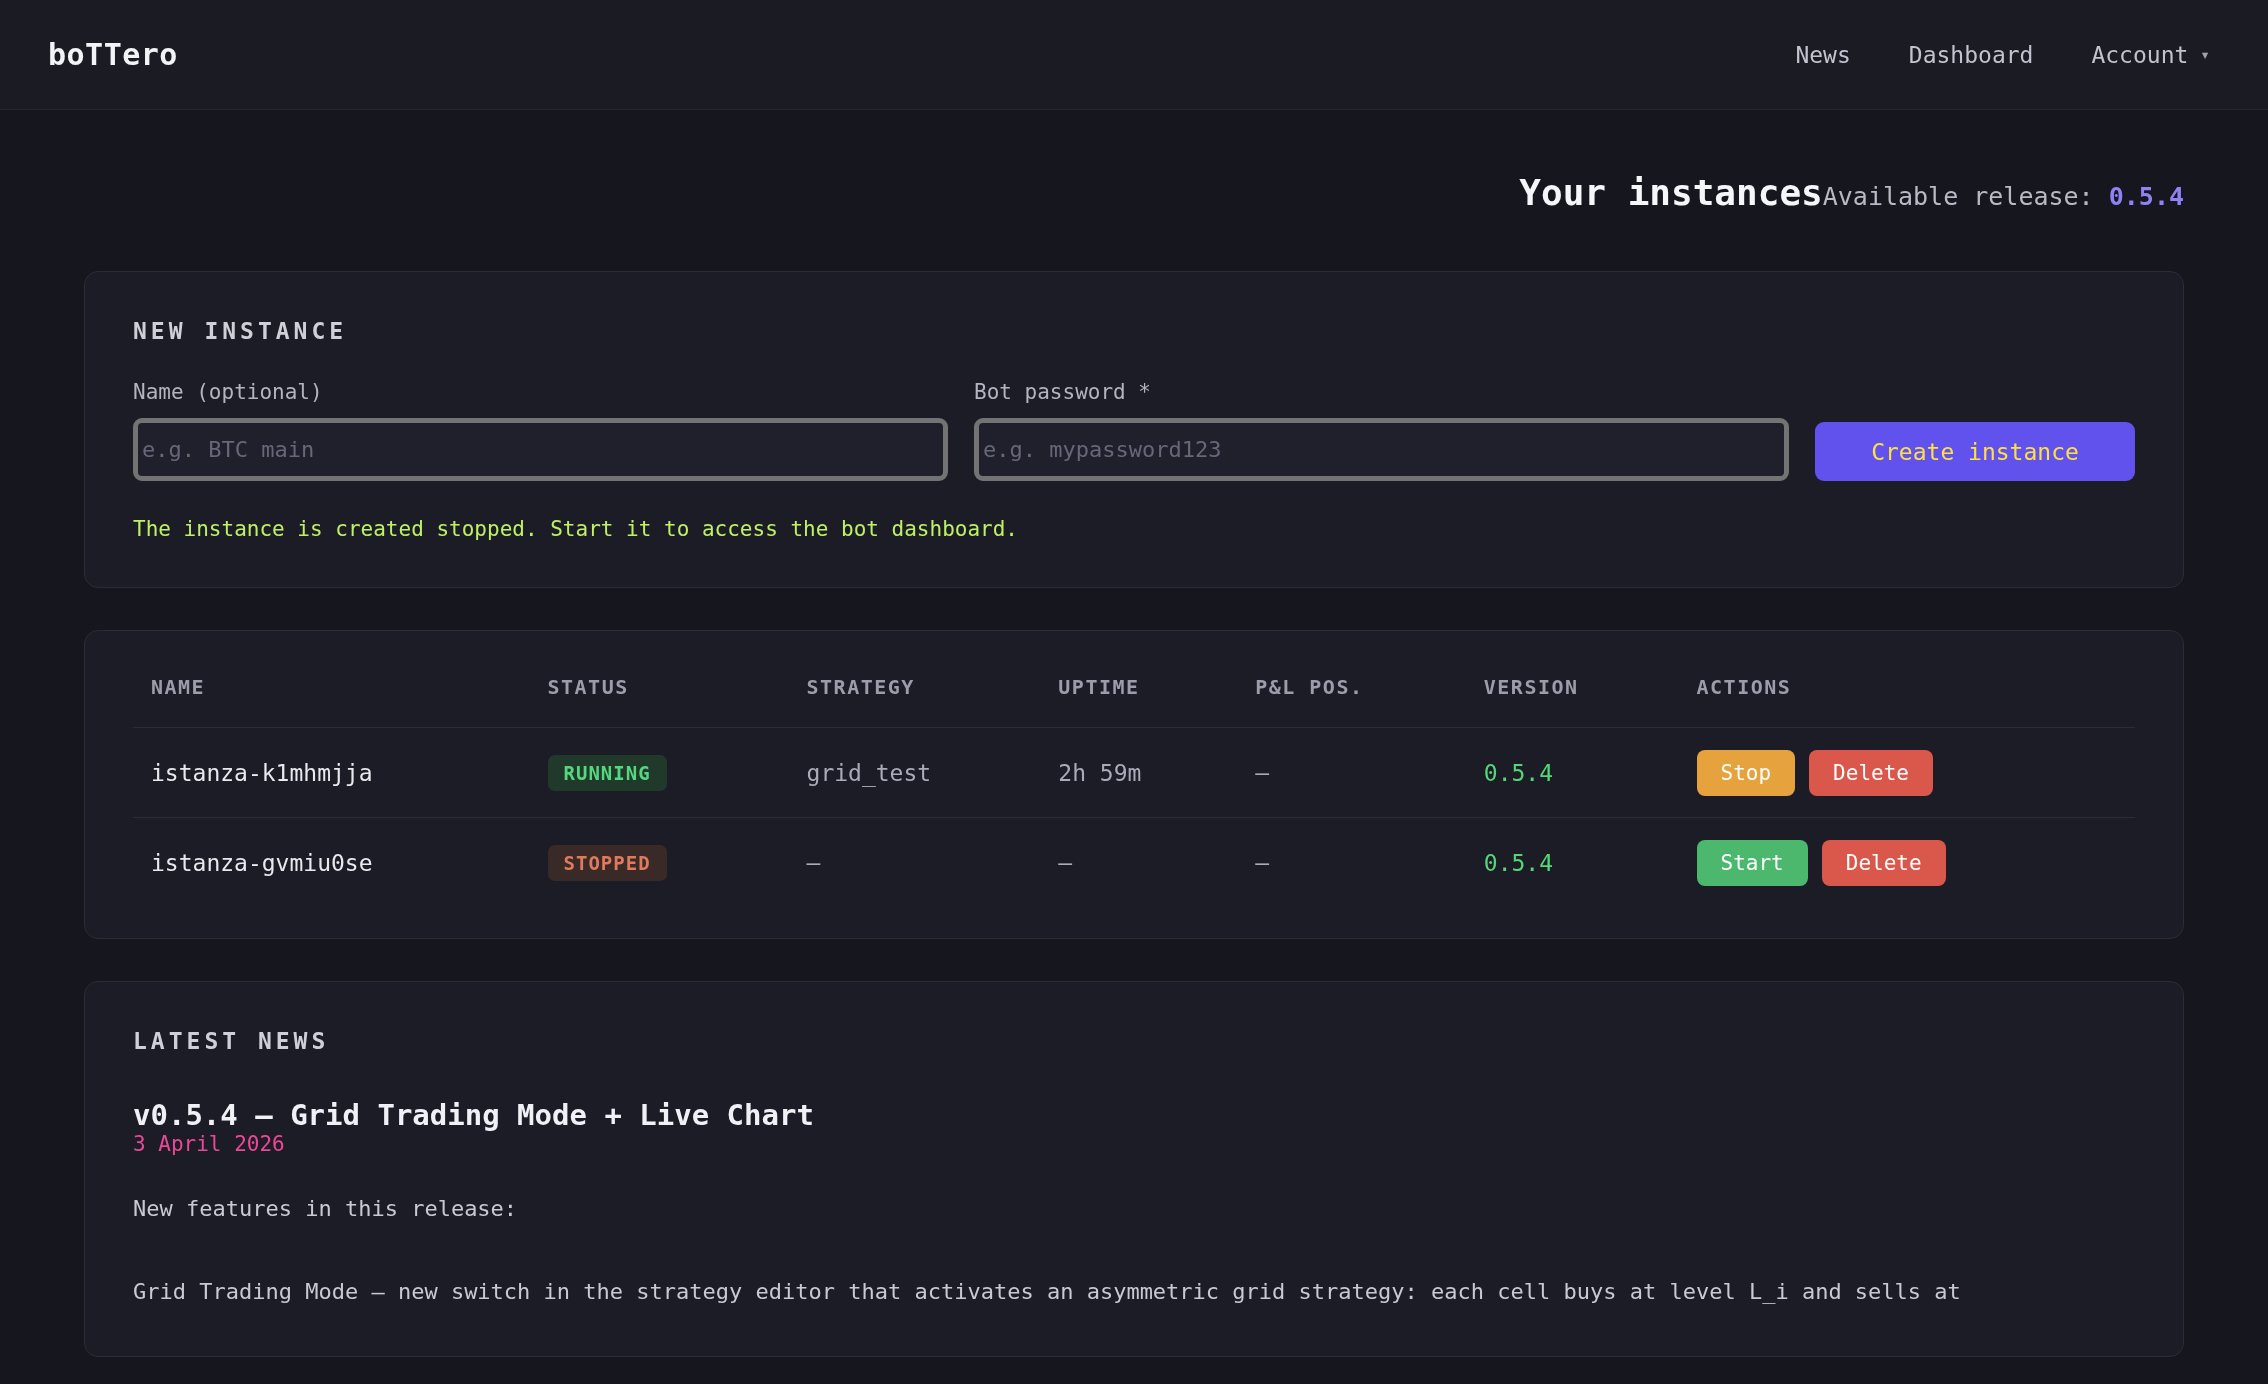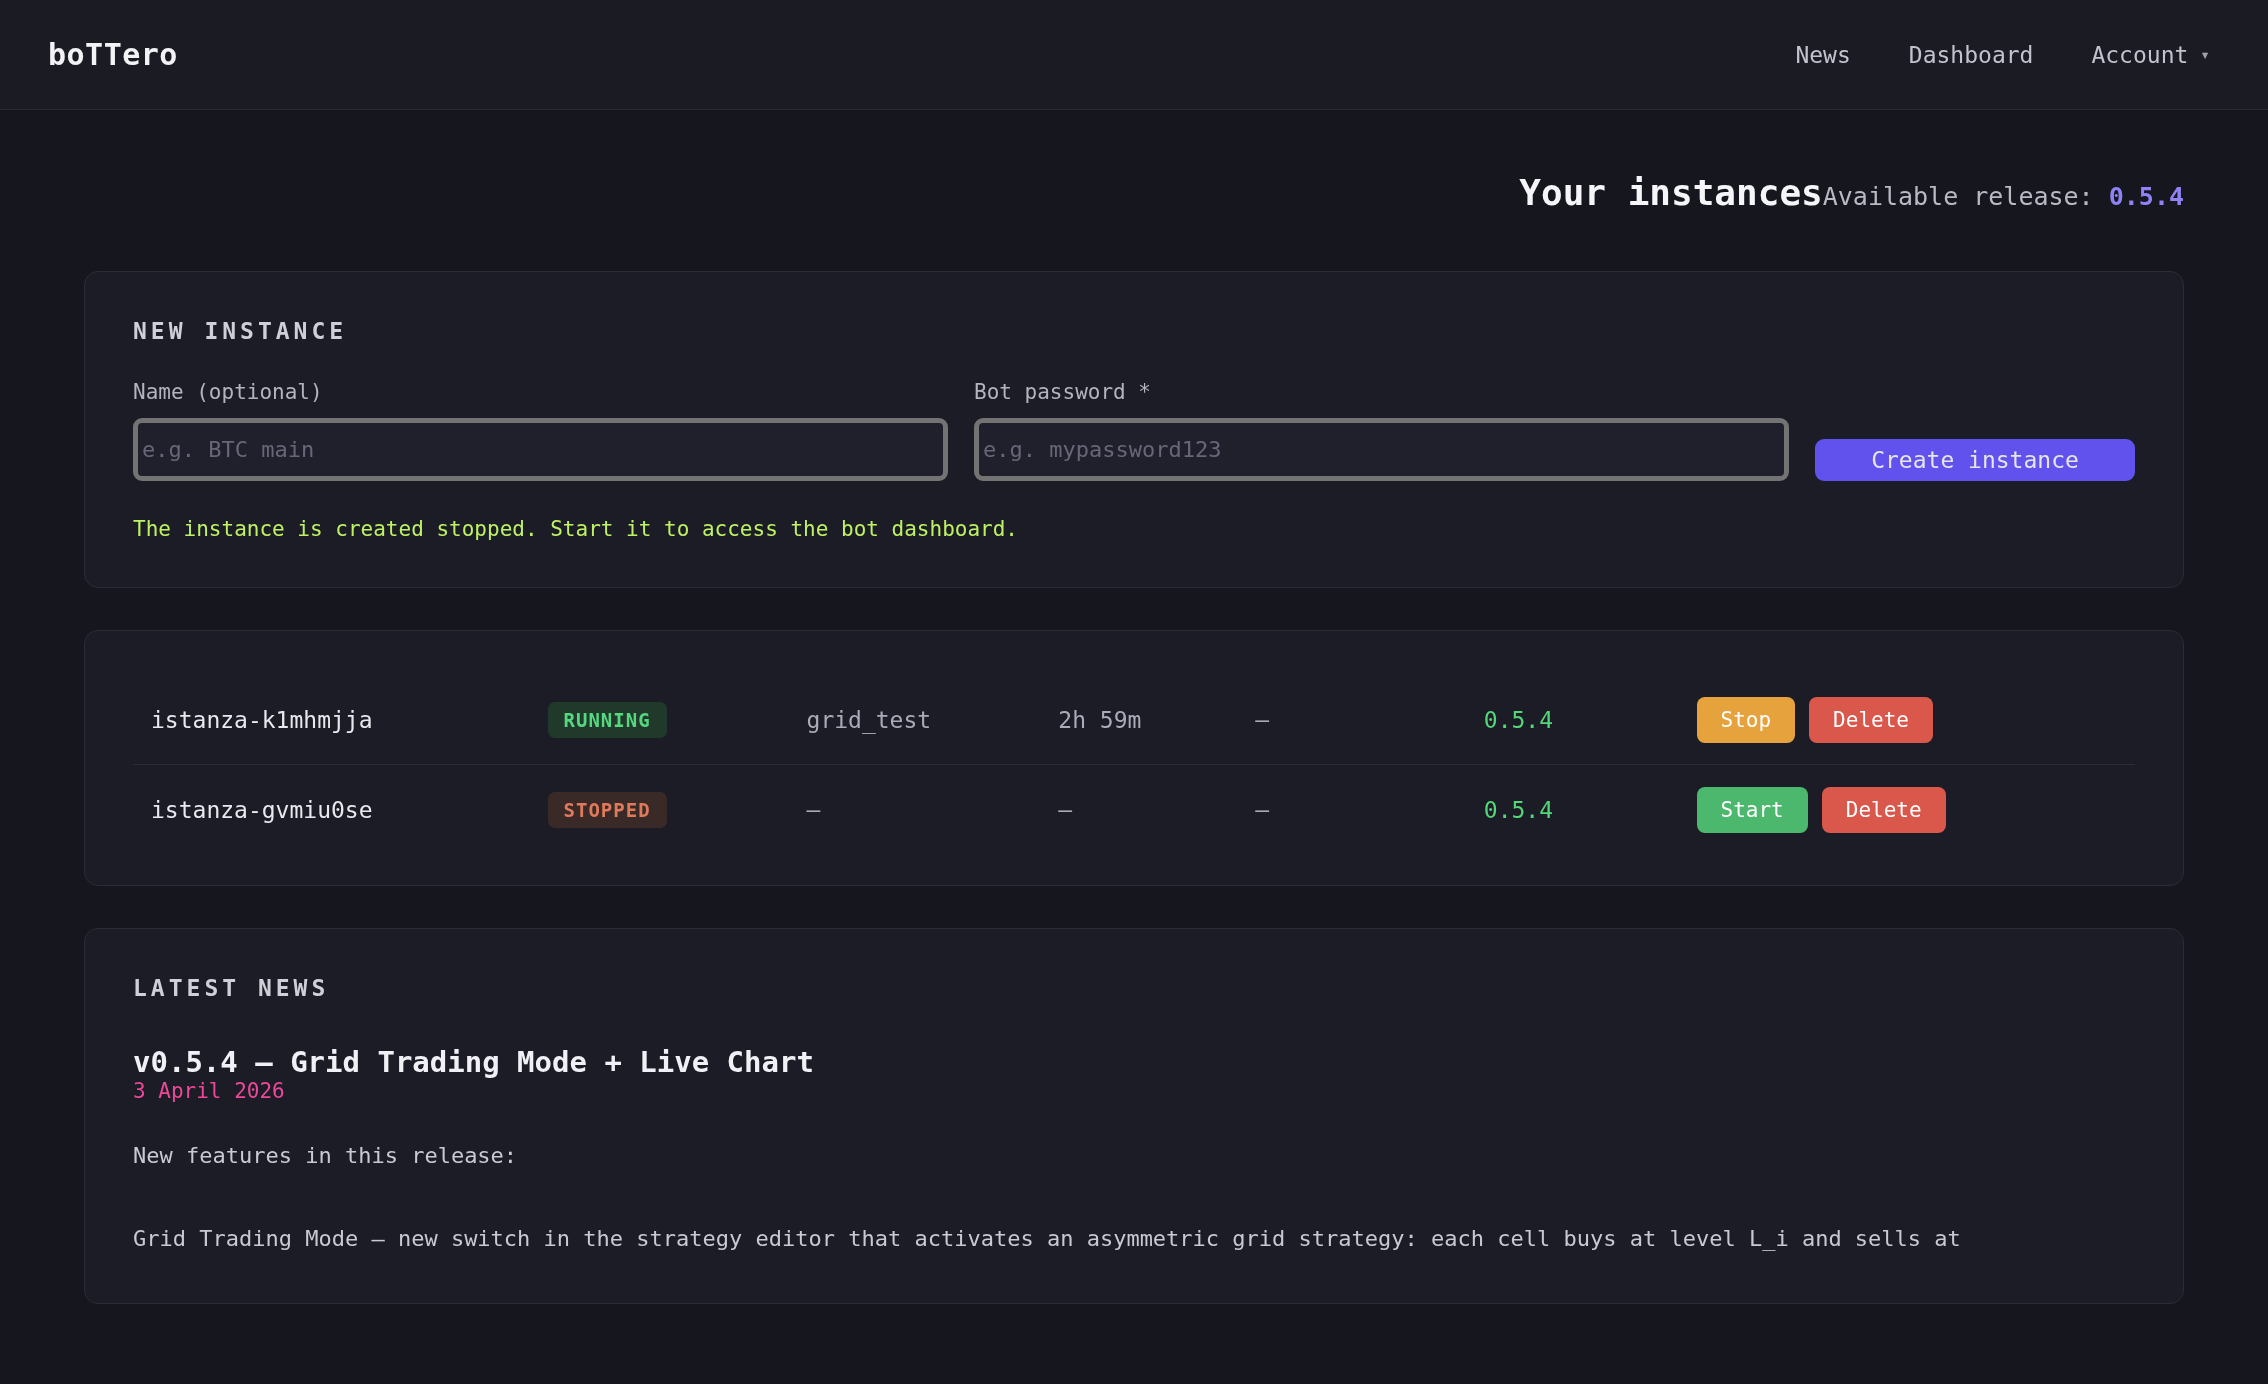--- a/index.html
+++ b/index.html
@@ -97,27 +97,27 @@
     border-radius: 9px;
     padding: 0 4px;
     color: #e8e8ee;
     font-size: 22px;
     font-family: inherit;
     outline: none;
     width: 100%;
   }
   .text-input::placeholder { color: #67677a; }
   .btn-primary {
-    height: 42px;
+    height: 59px;
     width: 320px;
     flex: 0 0 320px;
     background: #6152ee;
     border: none;
     border-radius: 9px;
-    color: #e5e5e5;
+    color: #fde047;
     font-size: 23px;
     font-family: inherit;
     cursor: pointer;
   }
   .form-helper {
     margin-top: 36px;
     font-size: 21px;
     color: #bef264;
   }
 
@@ -231,20 +231,29 @@
       <div class="field">
         <label class="field-label">Bot password *</label>
         <input class="text-input" type="text" placeholder="e.g. mypassword123" style="">
       </div>
       <button class="btn-primary">Create instance</button>
     </div>
     <p class="form-helper">The instance is created stopped. Start it to access the bot dashboard.</p>
   </section>
 
   <section class="card table-card">
+    <div class="tbl-grid tbl-head">
+      <span class="th">NAME</span>
+      <span class="th">STATUS</span>
+      <span class="th">STRATEGY</span>
+      <span class="th">UPTIME</span>
+      <span class="th">P&amp;L POS.</span>
+      <span class="th">VERSION</span>
+      <span class="th">ACTIONS</span>
+    </div>
 
     <div class="tbl-grid tbl-row">
       <span class="cell-name">istanza-k1mhmjja</span>
       <span>
         <span class="badge badge-running">RUNNING</span>
       </span>
       <span class="cell-muted">grid_test</span>
       <span class="cell-muted">2h 59m</span>
       <span class="cell-muted">–</span>
       <span class="cell-version">0.5.4</span>

